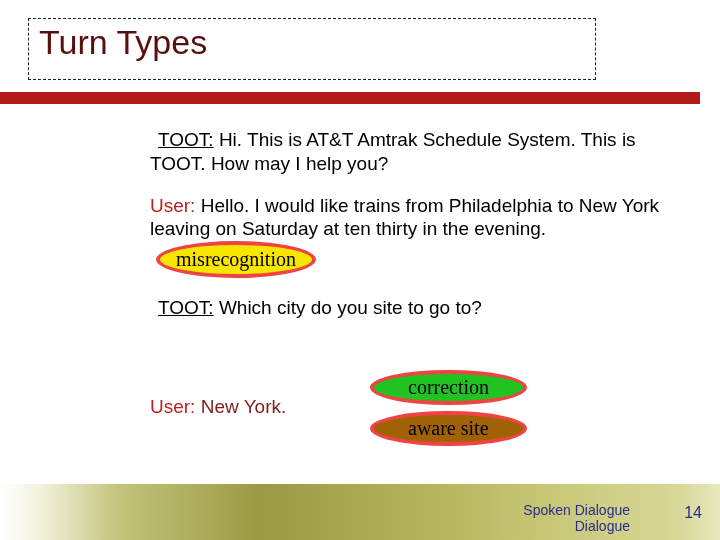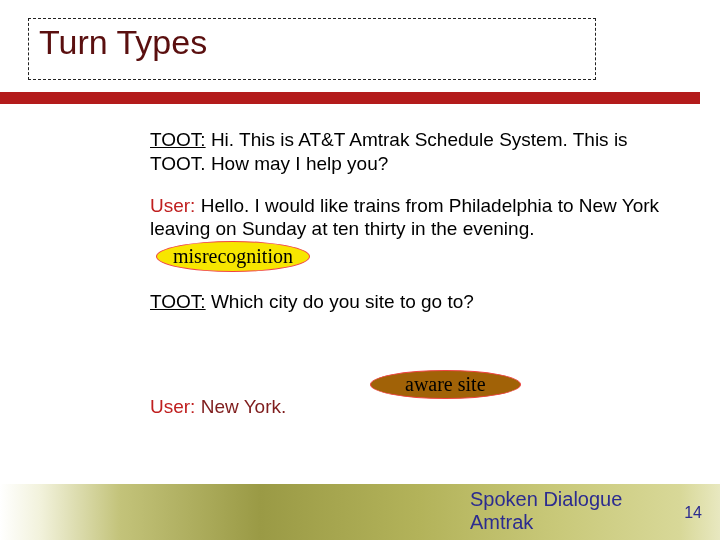--- a/index.html
+++ b/index.html
@@ -33,26 +33,26 @@
   }
   .content {
     position: absolute;
     left: 150px; top: 128px;
     width: 520px;
     font-size: 19px;
     color: #000;
     line-height: 1.25;
   }
   .para { margin-bottom: 18px; }
-  .toot-label { color: #000; text-decoration: underline; }
+  .toot-label { color: #000; text-decoration: underline; margin-left: 8px; }
   .user-label { color: #c02020; }
   .user-val { color: #7f1d1d; }
   .badge {
     display: inline-block;
-    border: 1px solid #ef4444;
+    border: 4px solid #ef4444;
     border-radius: 50% / 50%;
     padding: 2px 16px;
     font-family: "Times New Roman", serif;
     font-size: 20px;
     vertical-align: middle;
     text-align: center;
   }
   .badge-yellow { background: #f7e600; }
   .badge-green  { background: #21c321; }
   .badge-magenta{ background: #a16207; }
@@ -78,23 +78,23 @@
   }
   .footer-grad {
     width: 720px; height: 56px;
     background: linear-gradient(90deg,
       #fff 0px, #f2f2dc 40px, #c3c37a 120px, #9a9a45 260px, #b3b35a 420px, #c9c97a 560px, #d8d898 680px, #e8e8c0 720px);
   }
   .footer-text {
     position: absolute;
     right: 90px; bottom: 6px;
     width: 160px;
-    text-align: left;
+    text-align: right;
     font-family: Arial, sans-serif;
-    font-size: 20px;
+    font-size: 14px;
     color: #2c2c8f;
     line-height: 1.15;
   }
   .page-num {
     position: absolute;
     right: 18px; bottom: 18px;
     font-family: Arial, sans-serif;
     font-size: 16px;
     color: #2c2c8f;
     font-weight: normal;
@@ -113,44 +113,47 @@
 
   <div class="content">
 
     <div class="para">
       <span class="toot-label">TOOT:</span>
       <span>Hi.  This is AT&amp;T Amtrak Schedule System.  This is TOOT.  How may I help you?</span>
     </div>
 
     <div class="para">
       <span class="user-label">User:</span>
-      <span>Hello.  I would like trains from Philadelphia to New York leaving on Sunday at ten thirty in the evening.</span>
+      <span>Hello.  I would like trains from Philadelphia to New York leaving on Saturday at ten thirty in the evening.</span>
       <span class="badge badge-yellow inline-badge">misrecognition</span>
     </div>
 
     <div class="para toot-which">
       <span class="toot-label">TOOT:</span>
       <span>Which city do you site to go to?</span>
     </div>
 
   </div>
 
   <div class="badge-stack">
+    <div class="row">
+      <span class="badge badge-green badge-green-wide">correction</span>
+    </div>
     <div class="row">
       <span class="badge badge-magenta badge-mag-wide">aware site</span>
     </div>
   </div>
 
   <div class="user-ny">
     <span class="user-label">User:</span>
     <span class="user-val">New York.</span>
   </div>
 
   <div class="footer-bar">
     <div class="footer-grad"></div>
     <div class="footer-text">
       <span>Spoken Dialogue</span><br>
-      <span>Amtrak</span>
+      <span>Dialogue</span>
     </div>
     <div class="page-num">14</div>
   </div>
 
 </div>
 
 </body></html>

